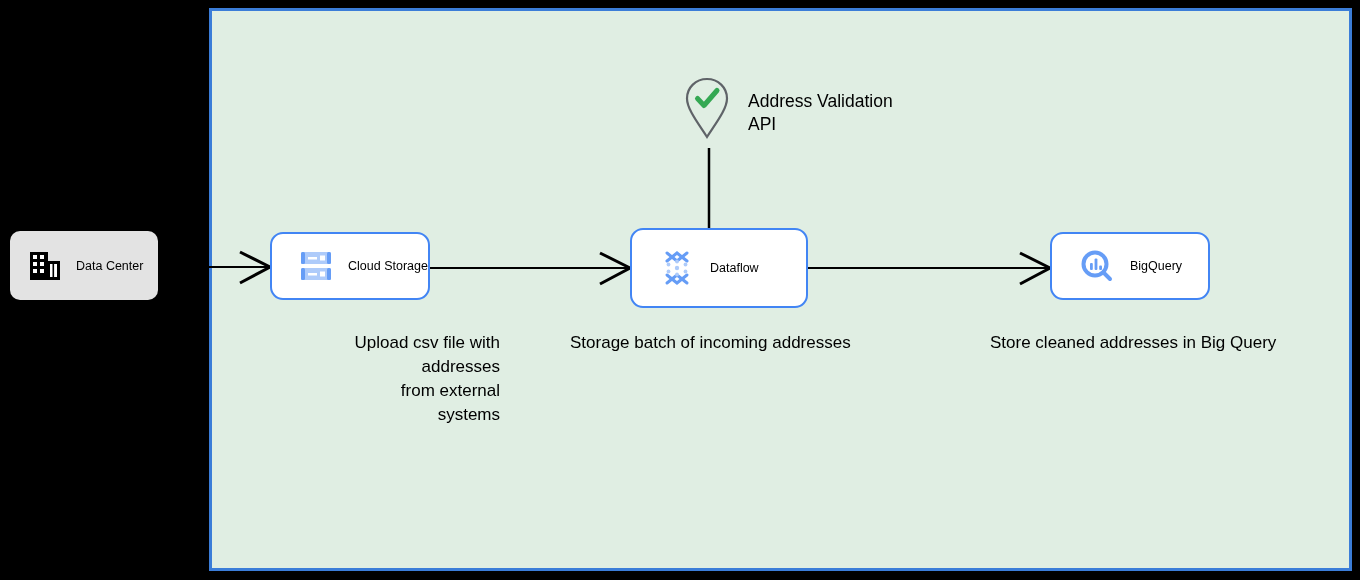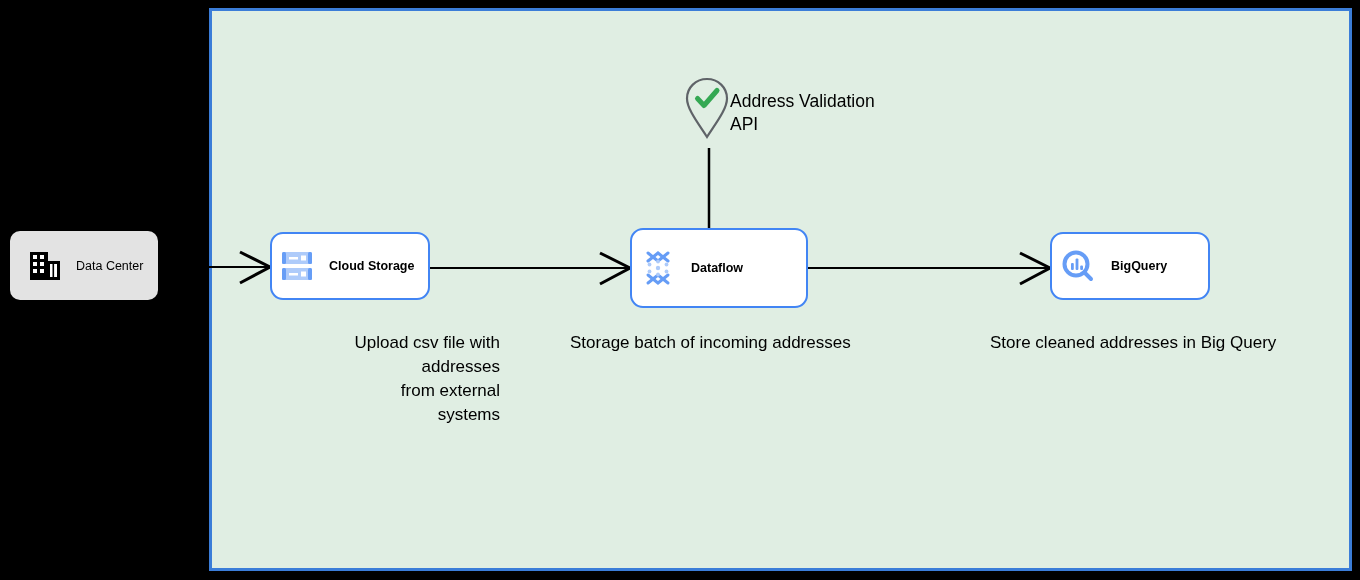--- a/index.html
+++ b/index.html
@@ -58,22 +58,21 @@
 
   
   .node {
     position: absolute;
     background: #ffffff;
     border: 2.5px solid #4285f4;
     border-radius: 13px;
     box-sizing: border-box;
     display: flex;
     align-items: center;
-    padding-left: 9px;
-    font-weight: bold;
+    padding-left: 28px;
   }
   .node .node-label {
     margin-left: 16px;
     font-size: 12.5px;
     color: #000000;
     white-space: nowrap;
   }
 
   #node-cloud-storage { left: 270px; top: 232px; width: 160px; height: 68px; }
   #node-dataflow      { left: 630px; top: 228px; width: 178px; height: 80px; }
@@ -84,20 +83,21 @@
 
   
   .api-node {
     position: absolute;
     left: 684px;
     top: 76px;
     display: flex;
     align-items: flex-start;
   }
   .api-label {
+    margin-left: 18px;
     margin-top: 14px;
     font-size: 17.5px;
     line-height: 23px;
     color: #000000;
     white-space: pre-line;
   }
 
   
   .caption {
     position: absolute;

